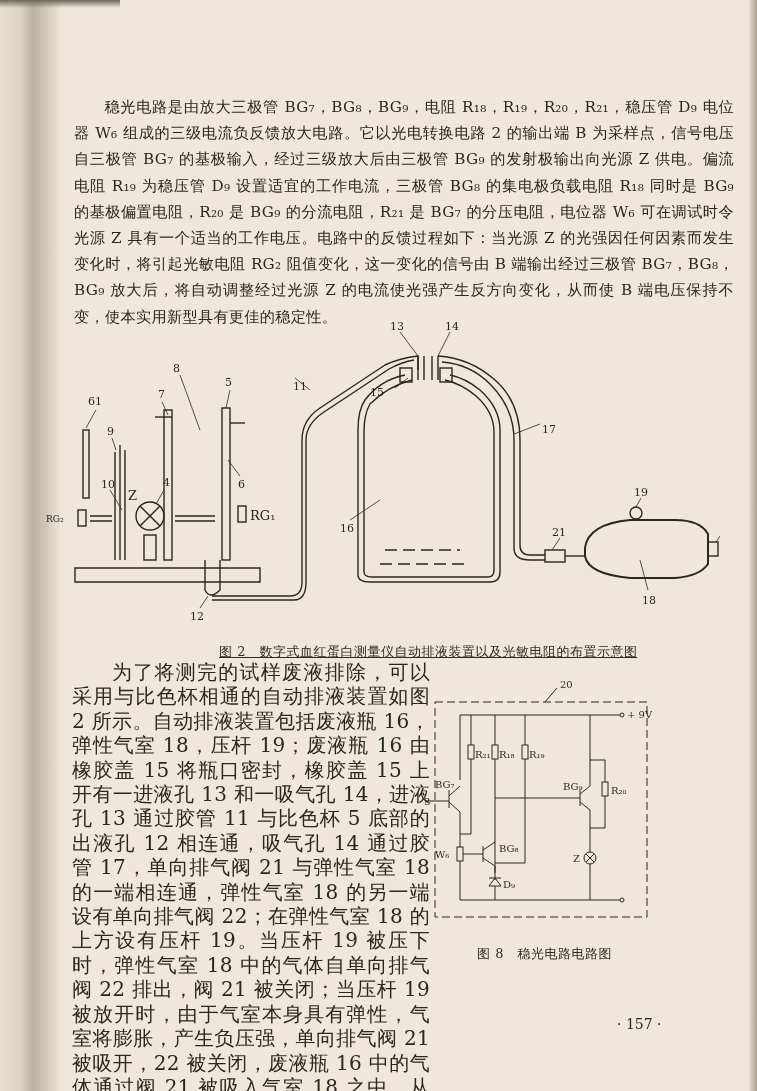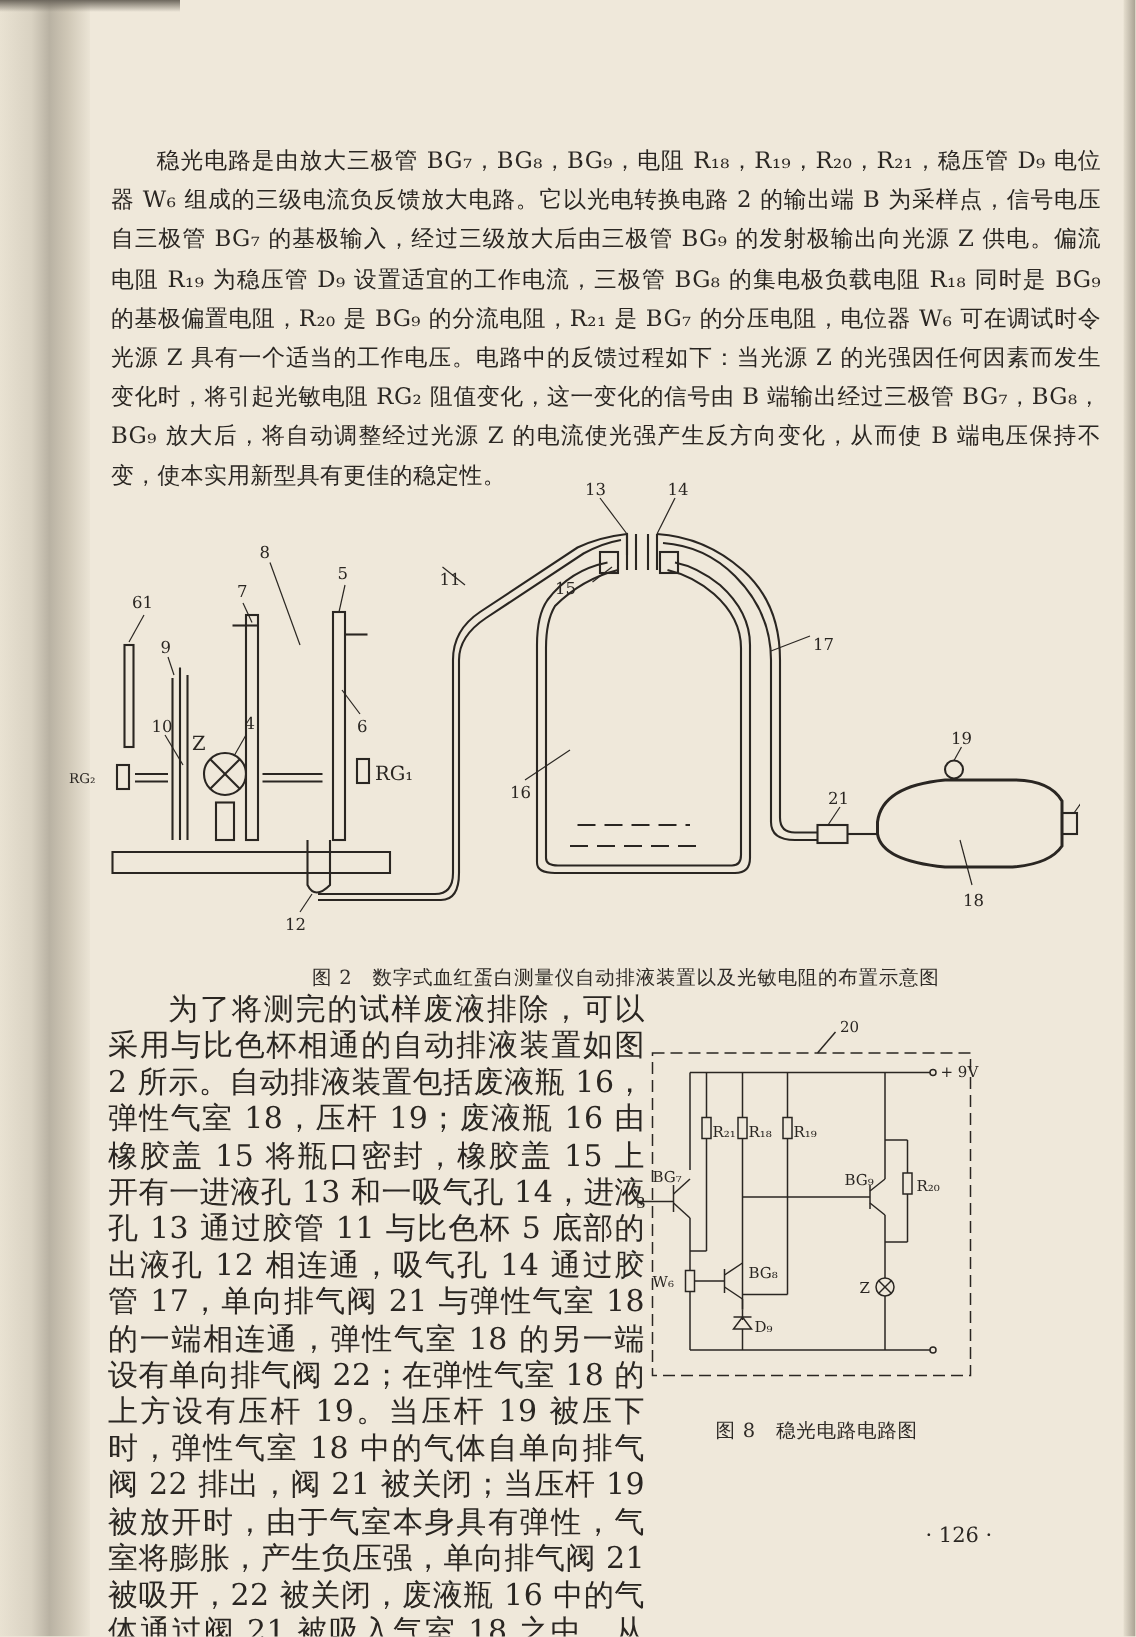--- a/index.html
+++ b/index.html
@@ -11,21 +11,21 @@
   }
   .spine{position:absolute;left:0;top:0;width:60px;height:1091px;
     background:linear-gradient(90deg,#e9e2d2 0%,#d9d2c2 35%,#b9b2a3 55%,#cfc7b6 75%,#ebe4d5 100%);}
   .rightedge{position:absolute;right:0;top:0;width:8px;height:1091px;background:linear-gradient(90deg,#e6dfcf,#a8a192);}
   .topshadow{position:absolute;left:0;top:0;width:120px;height:8px;background:linear-gradient(180deg,#6d675d,transparent);}
   .para{position:absolute;font-size:15.2px;line-height:26.2px;text-align:justify;letter-spacing:0.3px;}
   .p1{left:74px;top:94px;width:660px;}
   .p2{left:72px;top:660px;width:358px;font-size:20px;line-height:24.4px;}
   .indent{text-indent:2em;display:block;}
   .caption{position:absolute;font-size:13px;color:#2f2b27;letter-spacing:0.5px;}
-  .cap2{left:208px;top:643px;}
+  .cap2{left:219px;top:643px;text-decoration:underline;}
   .cap3{left:477px;top:945px;}
   .pageno{position:absolute;left:617px;top:1016px;font-size:14px;}
   svg text{font-family:"DejaVu Serif","Liberation Serif",serif;fill:#2a2622;}
 </style>
 </head>
 <body>
 
 <div class="spine"></div>
 <div class="topshadow"></div>
 <div class="rightedge"></div>
@@ -197,13 +197,13 @@
     <text x="74" y="172">BG₈</text>
     <text x="138" y="110">BG₉</text>
     <text x="10" y="178">W₆</text>
     <text x="78" y="208">D₉</text>
     <text x="148" y="182">Z</text>
     <text x="-2" y="125">B</text>
   </g>
 </svg>
 <div class="caption cap3">图 8　稳光电路电路图</div>
 
-<div class="pageno">· 126 ·</div>
+<div class="pageno">· 157 ·</div>
 
 </body></html>

